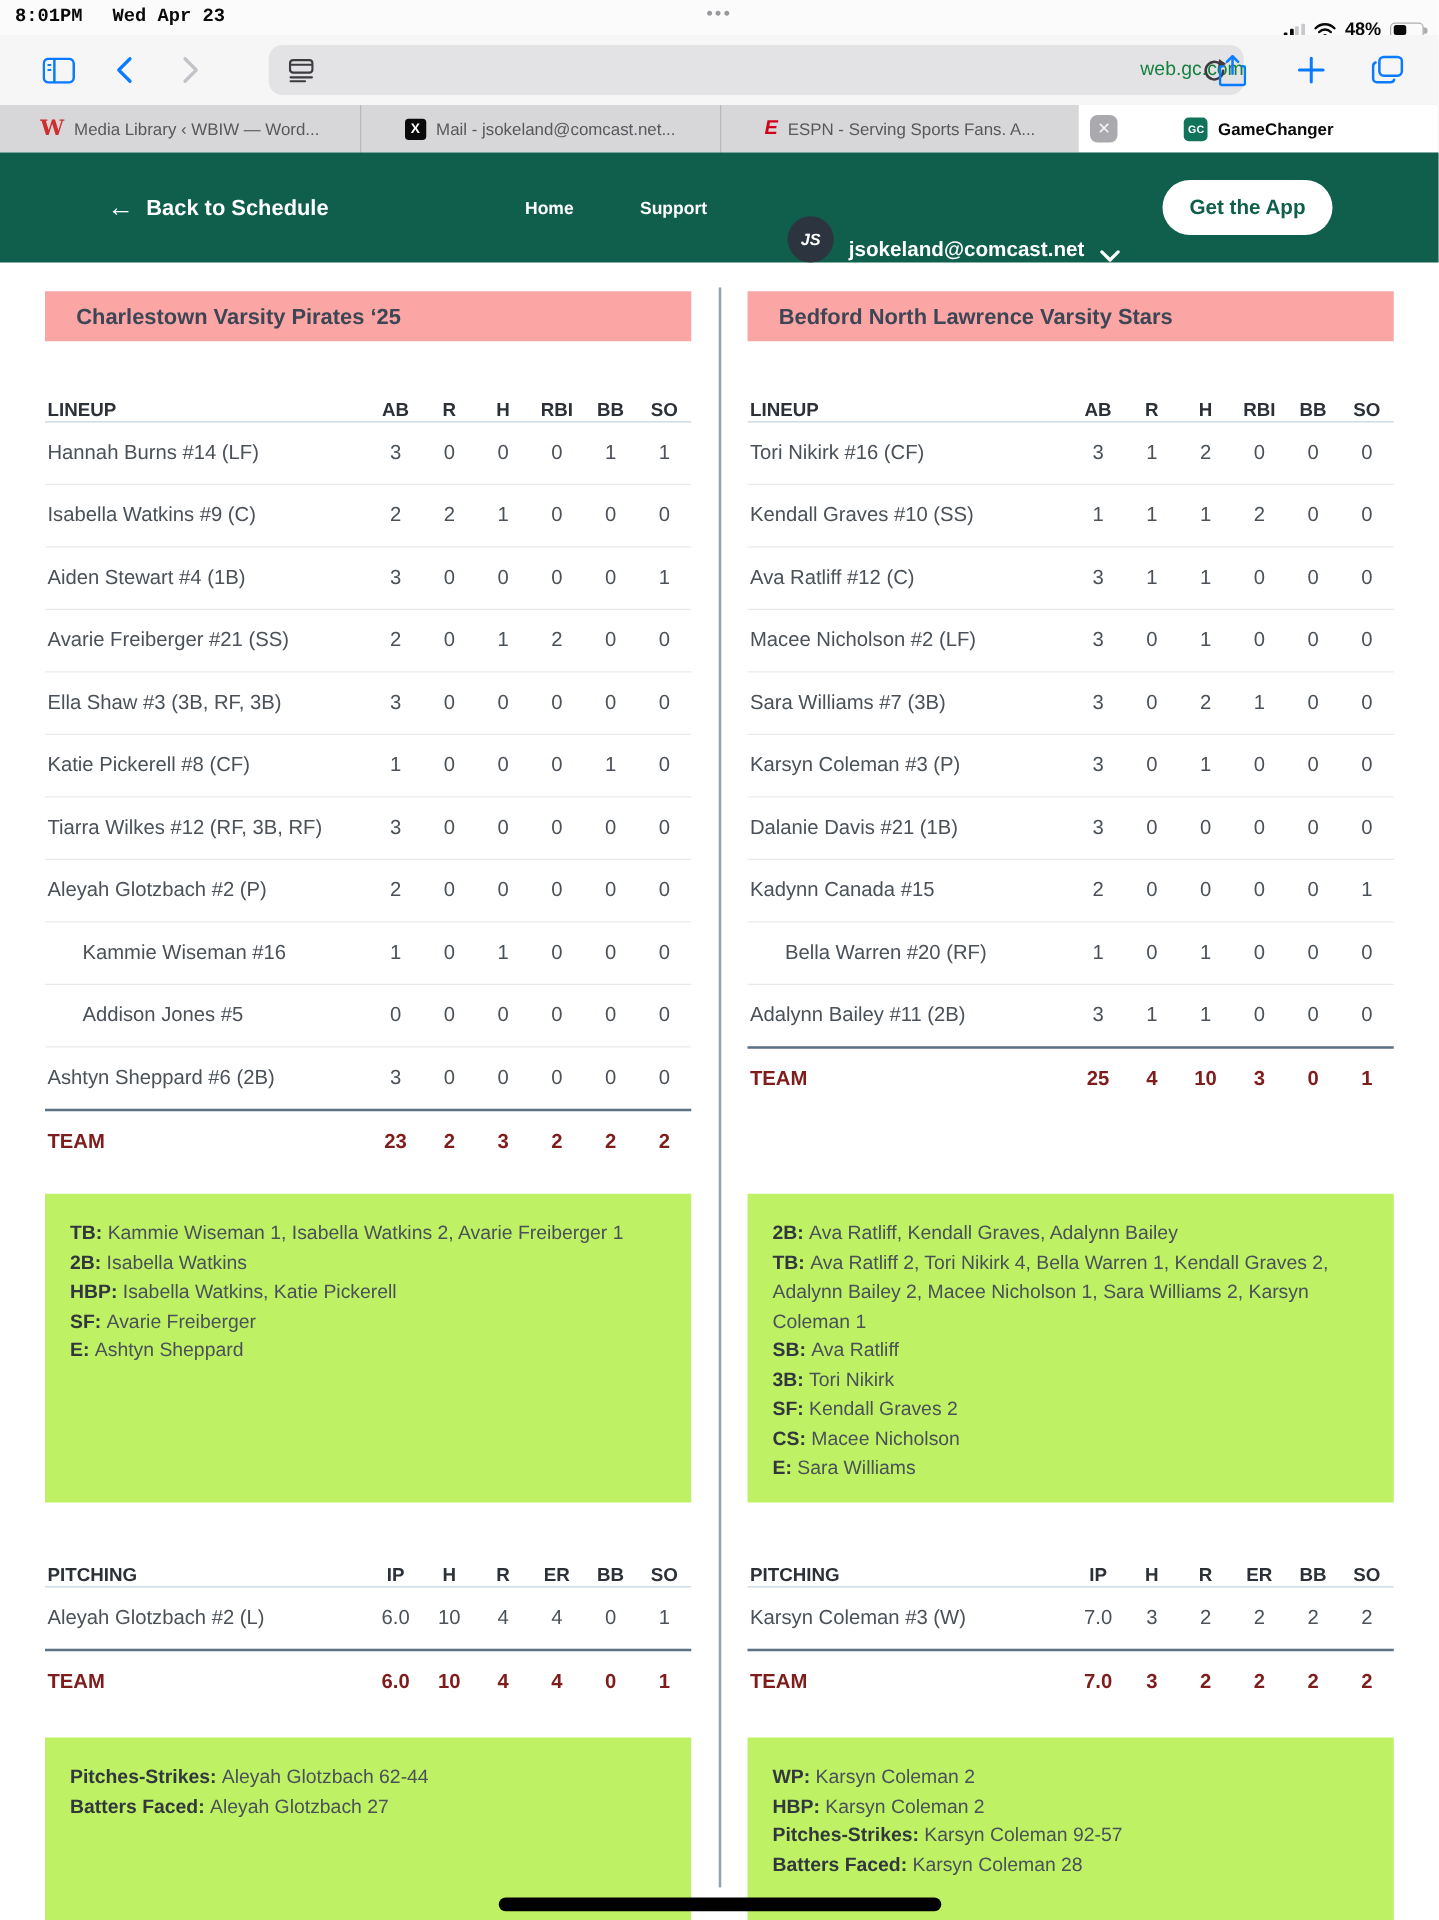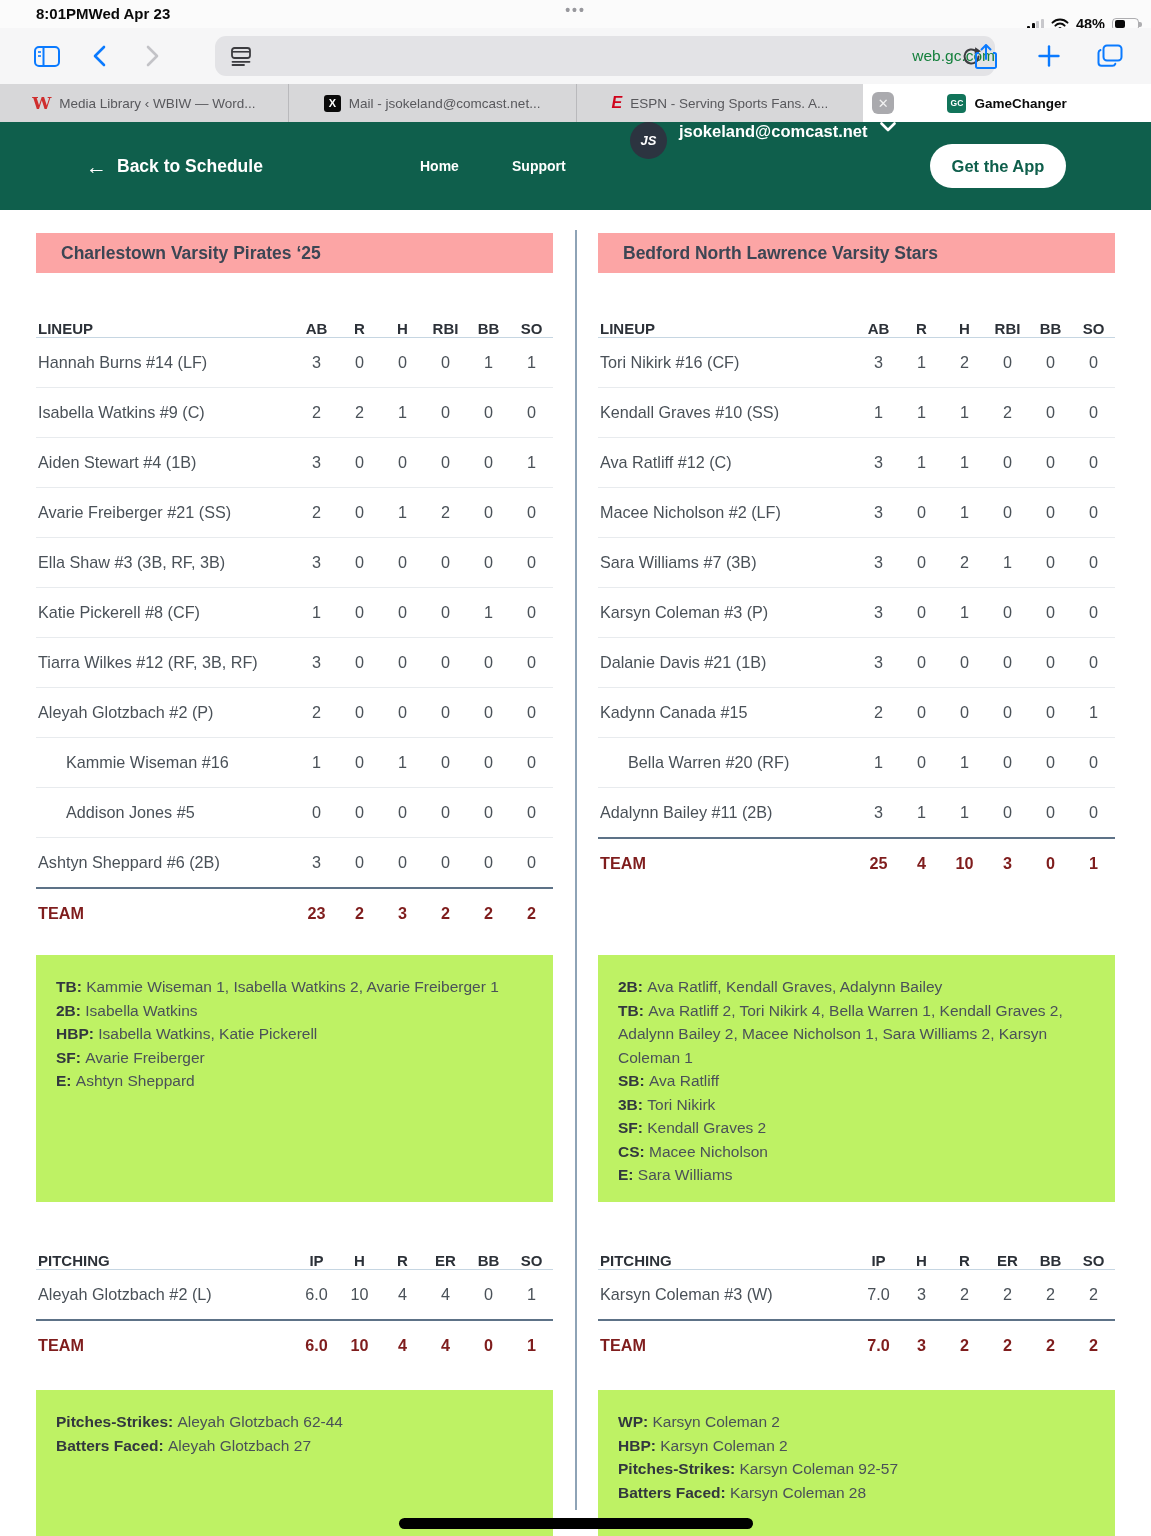--- a/index.html
+++ b/index.html
@@ -3,21 +3,21 @@
 <meta charset="utf-8">
 <style>
   * { margin:0; padding:0; box-sizing:border-box; }
   html,body { width:1151px; height:1536px; overflow:hidden; background:#fff;
     font-family:"Liberation Sans","DejaVu Sans",sans-serif; }
   .screen { position:relative; width:1151px; height:1536px; background:#fff; }
 
   
   .status-bar { position:absolute; top:0; left:0; right:0; height:28px; background:#fbfbfb;
     display:flex; align-items:center; font-size:15px; font-weight:700; color:#0a0a0a; }
-  .sb-left { position:absolute; left:36px; top:5px; display:flex; gap:0; }
+  .sb-left { position:absolute; left:12px; top:5px; display:flex; gap:24px;font-family:Liberation Mono, monospace; }
   .sb-dots { position:absolute; left:50%; transform:translateX(-50%); top:2px; color:#98989d;
     font-size:14px; letter-spacing:2px; font-weight:700; }
   .sb-right { position:absolute; right:12px; top:16px; display:flex; align-items:center; gap:7px;
     font-weight:600; font-size:14.5px; }
   .sig { display:flex; align-items:flex-end; gap:1.5px; height:11px; }
   .sig i { display:block; width:3px; border-radius:1px; background:#0a0a0a; }
   .sig i.dim { background:#c8c8cc; }
   .batt { position:relative; width:27px; height:13px; border:1px solid rgba(60,60,67,.4);
     border-radius:4px; }
   .batt .fill { position:absolute; left:1.5px; top:1.5px; bottom:1.5px; width:42%;
@@ -63,21 +63,21 @@
   
   .app-header { position:absolute; top:122px; left:0; right:0; height:88px; background:#0f5f4c;
     color:#fff; }
   .hdr-back { position:absolute; left:86px; top:0; height:88px; display:flex; align-items:center;
     gap:10px; font-size:17.5px; font-weight:700; cursor:pointer; }
   .hdr-back .arrow { font-size:21px; font-weight:400; line-height:1; }
   .hdr-link { position:absolute; top:0; height:88px; display:flex; align-items:center;
     font-size:14px; font-weight:600; cursor:pointer; }
   .hdr-home { left:420px; } .hdr-support { left:512px; }
   .hdr-account { position:absolute; left:630px; top:0; height:88px; display:flex;
-    align-items:flex-start; gap:12px; cursor:pointer; }
+    align-items:flex-end; gap:12px; cursor:pointer; }
   .avatar { width:37px; height:37px; border-radius:50%; background:#2c3440; color:#fff;
     display:flex; align-items:center; justify-content:center; font-size:13px; font-weight:700;
     font-style:italic; }
   .hdr-email { font-size:16.5px; font-weight:600; }
   .cta { position:absolute; left:930px; top:22px; width:136px; height:44px; background:#fff;
     color:#0f5f4c; border:none; border-radius:22px; font-size:16.5px; font-weight:700;
     font-family:inherit; cursor:pointer; }
 
   
   .col-divider { position:absolute; left:575px; top:230px; width:1.5px; height:1280px;

